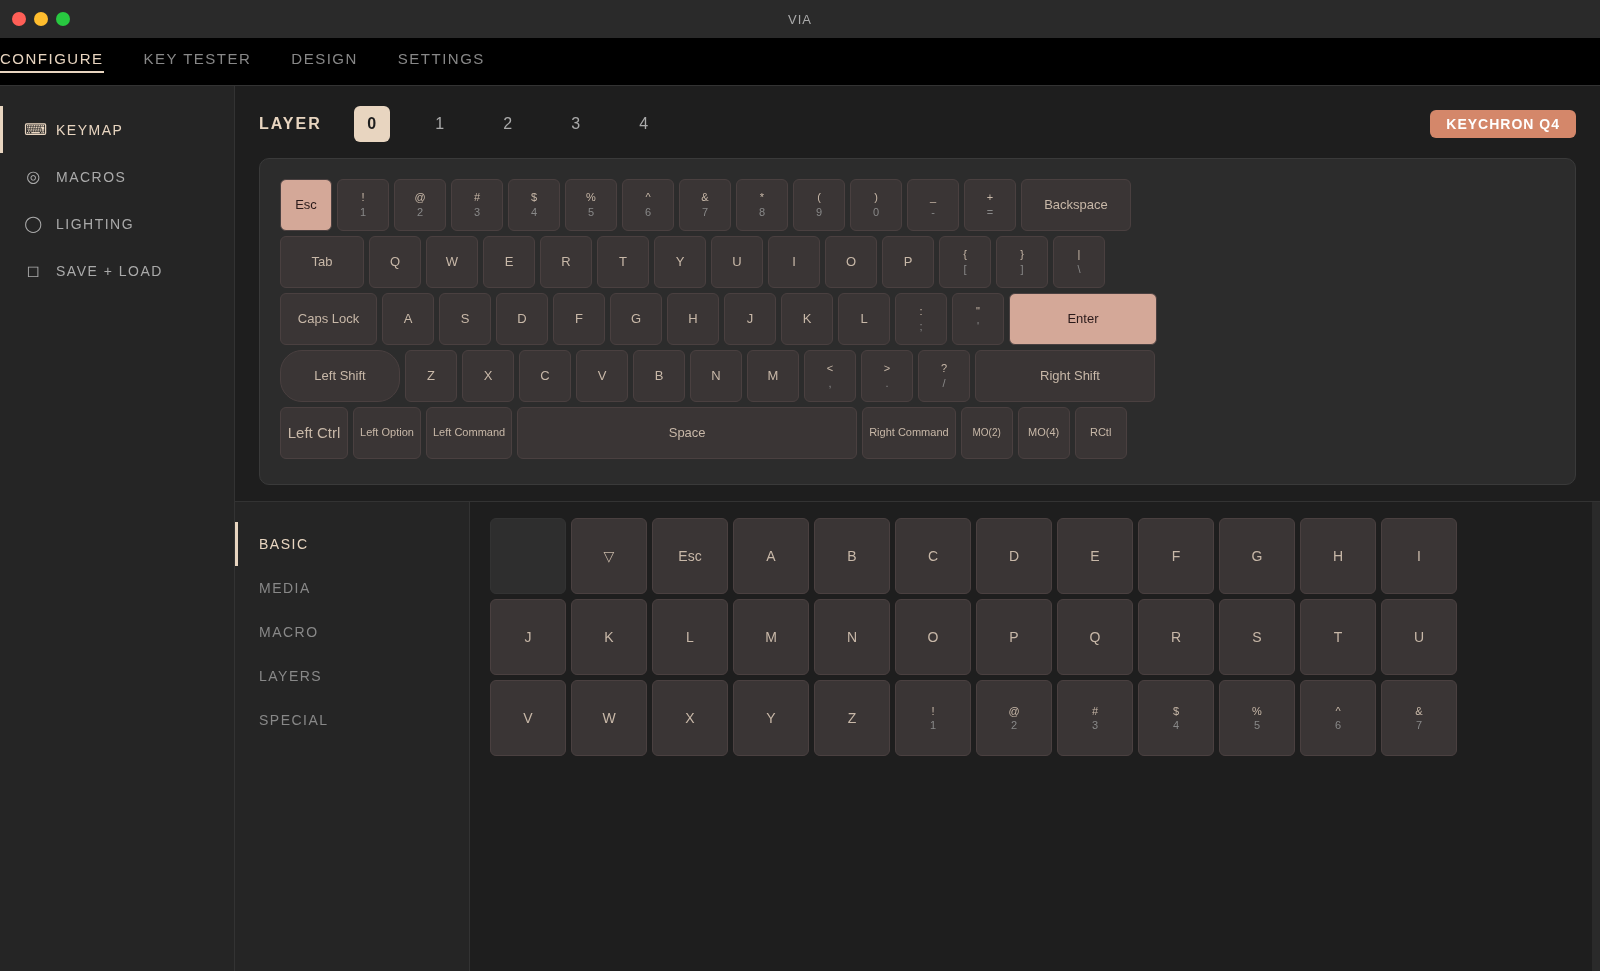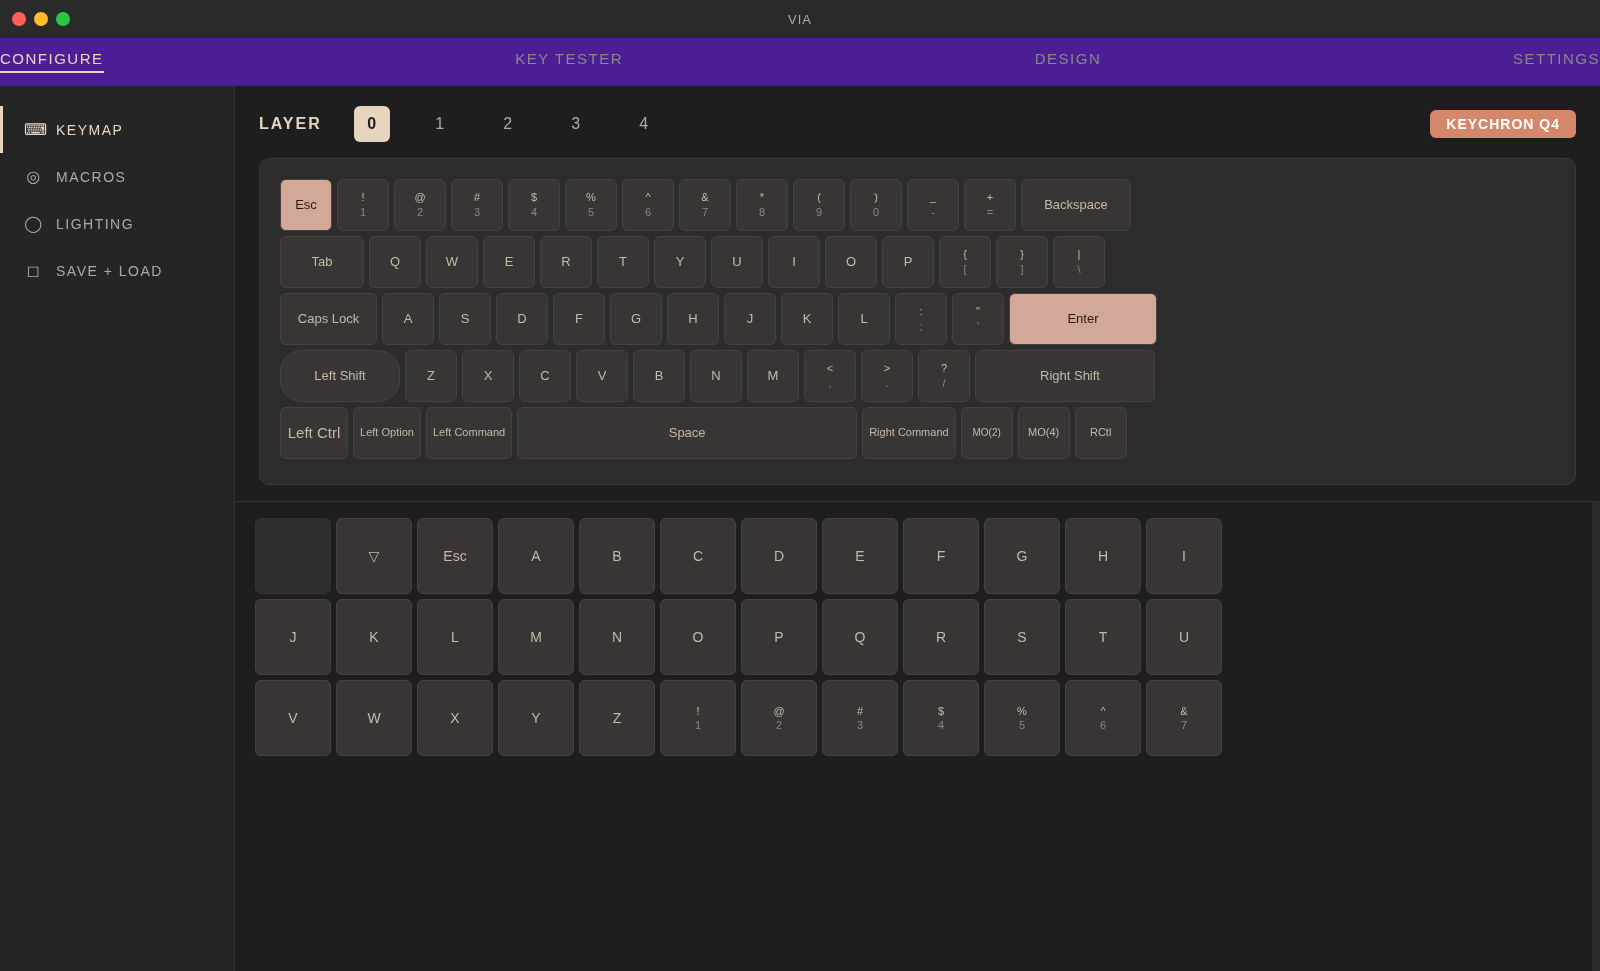--- a/index.html
+++ b/index.html
@@ -38,23 +38,23 @@
     .tb-min { background: #ffbd2e; }
     .tb-max { background: #28c840; }
     .titlebar-title {
       font-size: 13px;
       color: #aaa;
       letter-spacing: 1px;
     }
 
     
     .nav-tabs {
-      background: #4c1d95;
-      display: flex;
-      justify-content: space-between;
+      background: #000000;
+      display: flex;
+      justify-content: flex-start;
       gap: 40px;
       padding: 12px 0;
       border-bottom: 1px solid #333;
       flex-shrink: 0;
     }
     .nav-tab {
       font-size: 15px;
       font-weight: 500;
       letter-spacing: 1.5px;
       color: #888;
@@ -595,20 +595,27 @@
               <span class="key-main" style="font-size:11px">MO(4)</span>
             </div>
           <div class="key w1">
               <span class="key-main" style="font-size:11px">RCtl</span>
             </div>
         </div>
       </div>
     </div>
 
     <div class="bottom-section">
+      <div class="bottom-sidebar">
+        <div class="bottom-sidebar-item active">BASIC</div>
+        <div class="bottom-sidebar-item">MEDIA</div>
+        <div class="bottom-sidebar-item">MACRO</div>
+        <div class="bottom-sidebar-item">LAYERS</div>
+        <div class="bottom-sidebar-item">SPECIAL</div>
+      </div>
 
       <div class="key-picker">
 
         <div class="key-picker-row">
           <div class="picker-key empty"></div>
           <div class="picker-key">
               <span>▽</span>
             </div>
           <div class="picker-key">
               <span>Esc</span>

